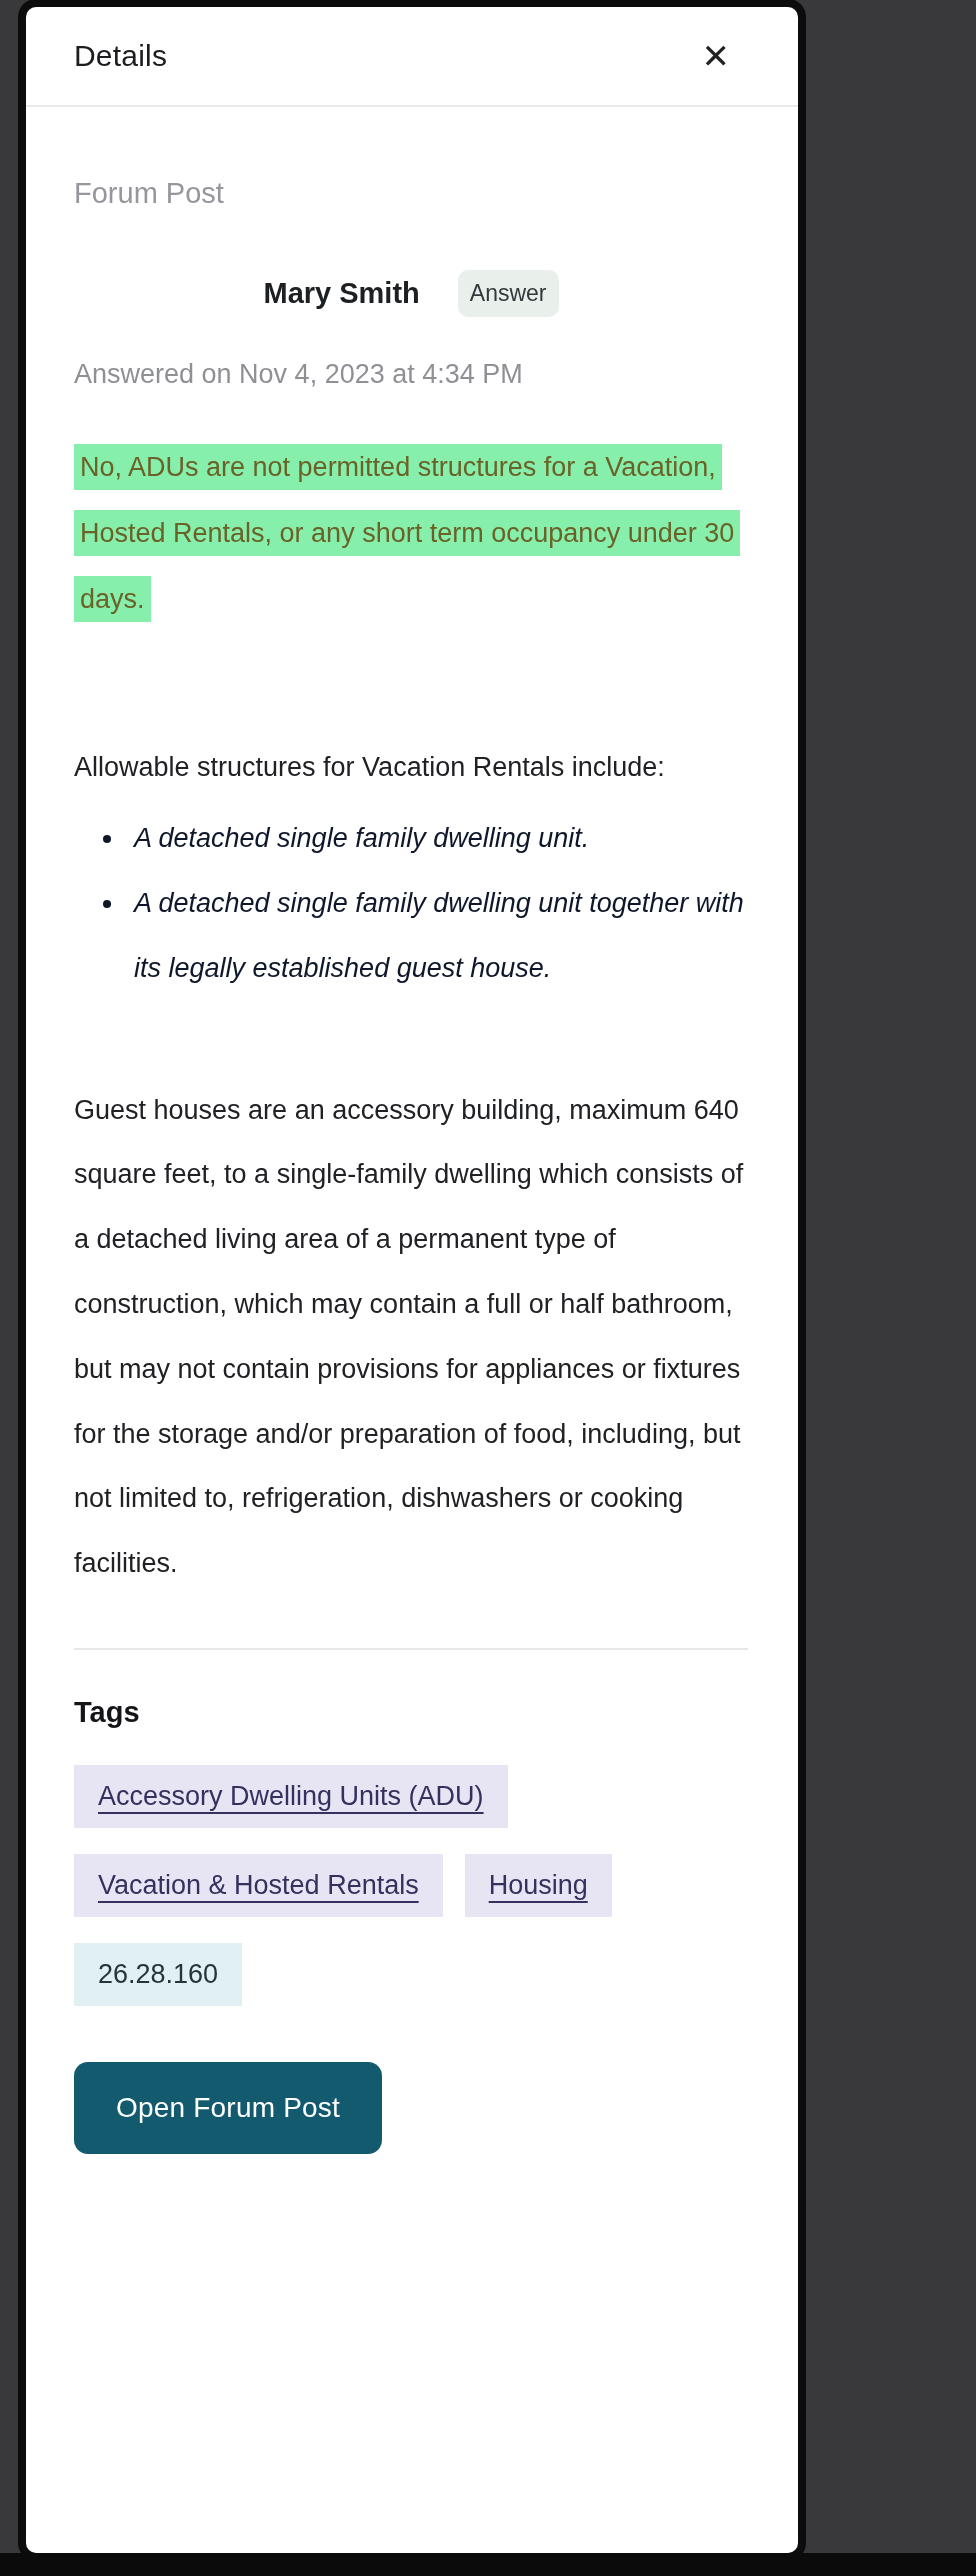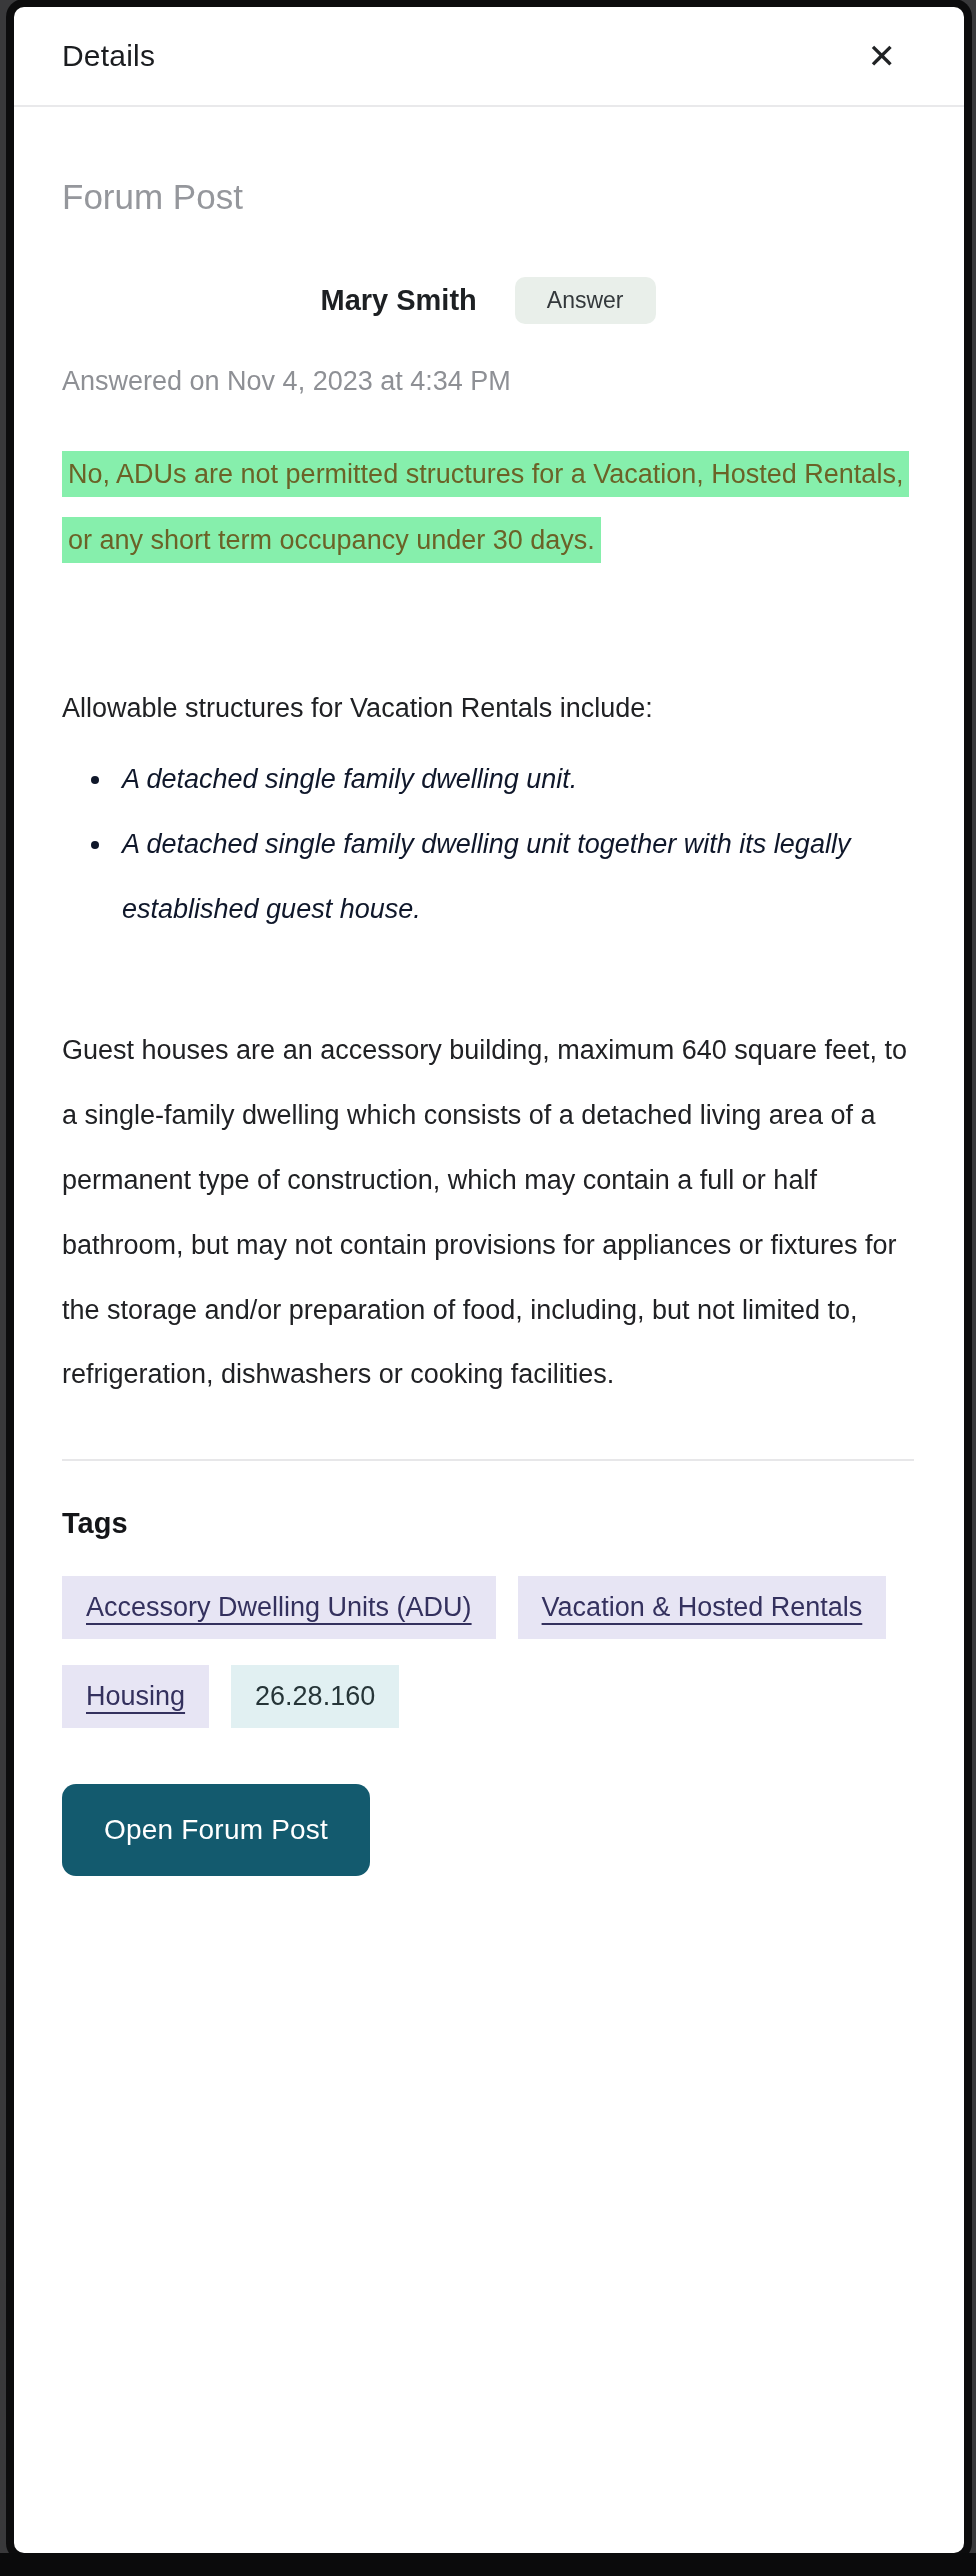--- a/index.html
+++ b/index.html
@@ -5,22 +5,22 @@
   html,body{margin:0;padding:0;}
   body{
     width:976px;height:2576px;
     background:#39393b;
     font-family:"Liberation Sans","DejaVu Sans",sans-serif;
     position:relative;
     overflow:hidden;
   }
   .panel{
     position:absolute;
-    left:14px;top:7px;
-    width:950px;height:2546px;
+    left:26px;top:7px;
+    width:772px;height:2546px;
     background:#ffffff;
     border-radius:10px;
     box-shadow:0 0 0 8px #0c0c0d;
     overflow:hidden;
     box-sizing:border-box;
   }
   .bottom-bar{
     position:absolute;
     left:0;right:0;bottom:0;
     height:23px;
@@ -49,34 +49,34 @@
   }
   .post-title{
     margin:0;
     font-size:37px;line-height:1.48;
     font-weight:700;color:#17191c;
     letter-spacing:0.2px;
     max-width:853px;
   }
   .post-type{
     margin-top:26px;
-    font-size:35px;color:#95979c;font-weight:400;
+    font-size:29px;color:#95979c;font-weight:400;
   }
   .author-row{
     margin-top:60px;
     display:flex;align-items:center;gap:38px;justify-content:center;
   }
   .author-name{
     font-size:29px;font-weight:600;color:#1d2023;
   }
   .answer-badge{
     background:#e9efea;
     color:#33383b;
     font-size:23px;font-weight:500;
-    padding:10px 32px;
+    padding:10px 12px;
     border-radius:10px;
   }
   .answered-line{
     margin-top:42px;
     font-size:27px;color:#8e9095;
   }
   .highlight-para{
     margin-top:44px;
     font-size:27px;line-height:2.45;
     max-width:873px;

